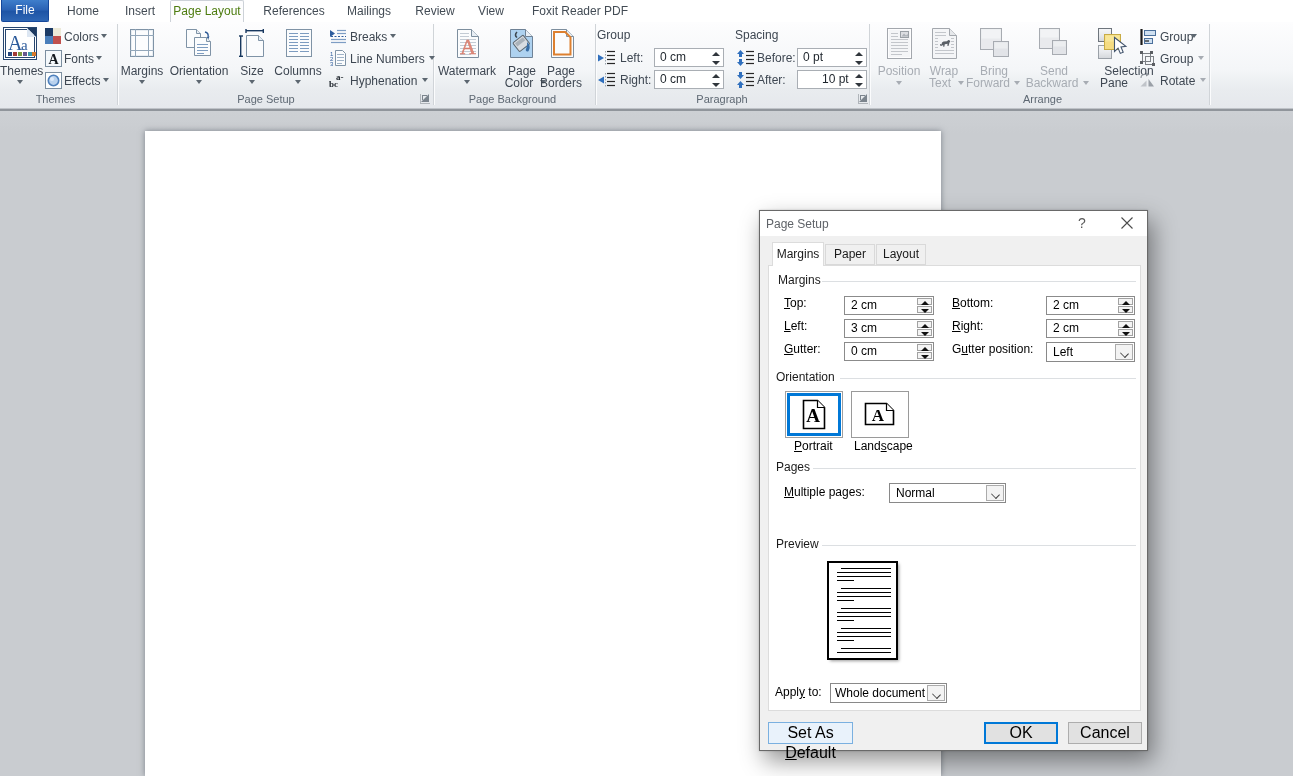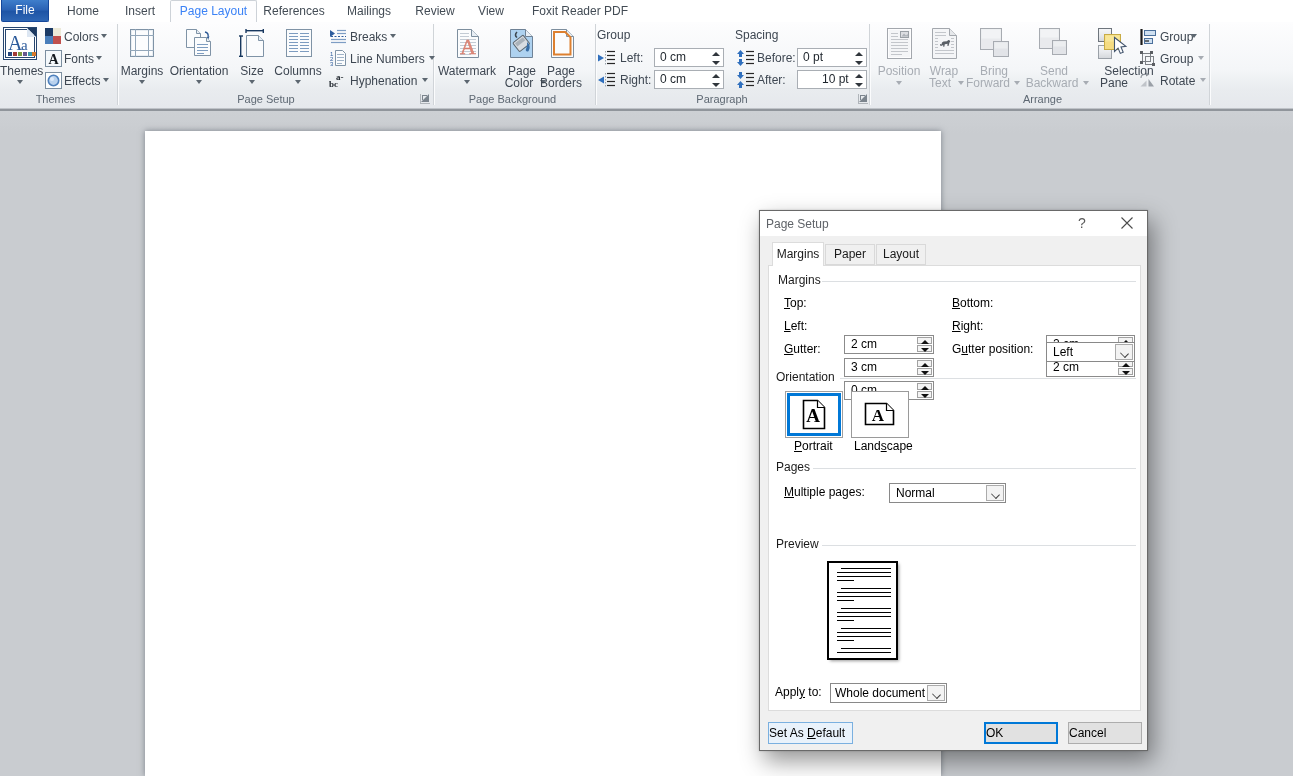--- a/index.html
+++ b/index.html
@@ -3,21 +3,21 @@
 <meta charset="utf-8">
 <style>
 html,body{margin:0;padding:0;}
 body{width:1293px;height:776px;overflow:hidden;font-family:"Liberation Sans",sans-serif;font-size:12px;position:relative;background:#c9ccd0;}
 .ui{position:absolute;left:0;top:0;width:1293px;height:776px;}
 .abs{position:absolute;}
 
 .tabrow{position:absolute;left:0;top:0;width:1293px;height:22px;background:#ffffff;}
 .filetab{position:absolute;left:1px;top:0;width:48px;height:22px;background:linear-gradient(#3f7ecb 0%,#2b63b5 45%,#1f55a6 55%,#2e66b4 100%);border:1px solid #15479b;border-top:none;border-radius:0 0 2px 2px;box-sizing:border-box;color:#fff;text-align:center;line-height:20px;font-size:12px;}
 .rtab{position:absolute;top:0;height:22px;line-height:22px;color:#434c55;font-size:12px;text-align:center;}
-.seltab{position:absolute;left:170px;top:0;width:87px;height:22px;background:#fdfdfe;border:1px solid #cdd2d8;border-bottom:none;border-radius:2px 2px 0 0;box-sizing:border-box;color:#3b82f6;text-align:center;line-height:21px;}
+.seltab{position:absolute;left:170px;top:0;width:74px;height:22px;background:#fdfdfe;border:1px solid #cdd2d8;border-bottom:none;border-radius:2px 2px 0 0;box-sizing:border-box;color:#4d7c0f;text-align:center;line-height:21px;}
 
 .ribbon{position:absolute;left:0;top:22px;width:1293px;height:86px;background:linear-gradient(#fdfdfe 0%,#f4f6f8 55%,#e9ecef 78%,#e5e8ec 100%);}
 .redge1{position:absolute;left:0;top:108px;width:1293px;height:1px;background:#bfc3c8;}
 .redge2{position:absolute;left:0;top:109px;width:1293px;height:2px;background:#90959b;}
 .gsep{position:absolute;top:24px;height:81px;width:1px;background:#d0d4d8;box-shadow:1px 0 0 #fbfcfd;}
 .glabel{position:absolute;top:93px;height:12px;font-size:11px;color:#5e6873;text-align:center;line-height:12px;}
 .launcher{position:absolute;width:10px;height:10px;border:1px solid #b0b5ba;border-top:none;border-right:none;box-sizing:border-box;}
 .launcher:before{content:"";position:absolute;left:1px;top:1px;width:4px;height:4px;border-left:1px solid #7b848d;border-top:1px solid #7b848d;}
 .launcher:after{content:"";position:absolute;right:1px;bottom:1px;width:0;height:0;border-left:4px solid transparent;border-top:4px solid transparent;border-right:4px solid #7b848d;border-bottom:4px solid #7b848d;}
 .blabel{position:absolute;font-size:12px;color:#3e4752;text-align:center;white-space:nowrap;}
@@ -37,35 +37,35 @@
 .dtitle{position:absolute;left:0;top:0;width:100%;height:25px;background:#fff;}
 .dtitle .t{position:absolute;left:6px;top:6px;font-size:12px;color:#5f6368;}
 .dhelp{position:absolute;left:314px;top:4px;width:16px;height:16px;font-size:14px;color:#5a5a5a;text-align:center;font-weight:400;}
 .dclose{position:absolute;left:360px;top:5px;width:14px;height:14px;}
 .dtab{position:absolute;top:33px;height:21px;background:#f0f0f0;border:1px solid #d9d9d9;box-sizing:border-box;text-align:center;line-height:19px;font-size:12px;color:#1a1a1a;}
 .dtabsel{position:absolute;left:12px;top:31px;width:52px;height:24px;background:#fff;border:1px solid #dcdcdc;border-bottom:none;box-sizing:border-box;text-align:center;line-height:22px;font-size:12px;color:#1a1a1a;z-index:3;}
 .dpage{position:absolute;left:8px;top:54px;width:373px;height:446px;background:#fff;border:1px solid #dcdcdc;box-sizing:border-box;}
 .cap{position:absolute;font-size:12px;color:#1a1a1a;white-space:nowrap;}
 .hline{position:absolute;height:1px;background:#dcdfe2;}
 .flabel{position:absolute;font-size:12px;color:#000;white-space:nowrap;}
-.field{position:absolute;width:90px;height:19px;background:#fff;border:1px solid #8b8b8b;box-sizing:border-box;font-size:12px;color:#000;line-height:17px;padding-left:6px;margin-top:39px;}
+.field{position:absolute;width:90px;height:19px;background:#fff;border:1px solid #8b8b8b;box-sizing:border-box;font-size:12px;color:#000;line-height:17px;padding-left:6px;}
 .ud{position:absolute;right:1px;top:1px;width:15px;height:15px;}
 .udb{position:absolute;left:0;width:15px;height:7px;background:#f4f4f4;border:1px solid #a2a2a2;box-sizing:border-box;}
 .udb.up{top:0;}
 .udb.dn{top:8px;}
 .udb:after{content:"";position:absolute;left:3px;}
 .udb.up:after{top:1.5px;border-left:4px solid transparent;border-right:4px solid transparent;border-bottom:4px solid #101010;}
 .udb.dn:after{top:1.5px;border-left:4px solid transparent;border-right:4px solid transparent;border-top:4px solid #101010;}
 .combo{position:absolute;height:20px;background:#fff;border:1px solid #898989;box-sizing:border-box;font-size:12px;color:#000;line-height:18px;padding-left:6px;}
 .cbtn{position:absolute;right:1px;top:1px;bottom:1px;width:18px;background:#f3f3f3;border:1px solid #ababab;box-sizing:border-box;}
 .cbtn:after{content:"";position:absolute;left:4.5px;top:5px;width:6px;height:6px;border-right:1px solid #3e3e3e;border-bottom:1px solid #3e3e3e;transform:rotate(45deg) scale(1,0.8);transform-origin:center;}
 .obox{position:absolute;width:58px;height:47px;background:#fff;border:1px solid #9a9a9a;box-sizing:border-box;}
 .obox.sel{border-color:#a0a0a0;}
 .obox.sel:before{content:"";position:absolute;left:1px;top:1px;right:1px;bottom:1px;border:3px solid #0078d7;}
-.btn{position:absolute;height:22px;background:#e1e1e1;border:1px solid #adadad;box-sizing:border-box;font-size:12px;color:#000;text-align:left;line-height:20px;}
+.btn{position:absolute;height:22px;background:#e1e1e1;border:1px solid #adadad;box-sizing:border-box;font-size:16px;color:#000;text-align:center;line-height:20px;}
 .btn.def{border:2px solid #0078d7;line-height:18px;}
 .btn.foc{border:1px solid #7ab0e0;background:#e9f2fb;}
 u{text-decoration:underline;}
 </style>
 </head>
 <body>
 <div class="ui">
 
   <div class="tabrow">
     <div class="filetab">File</div>

